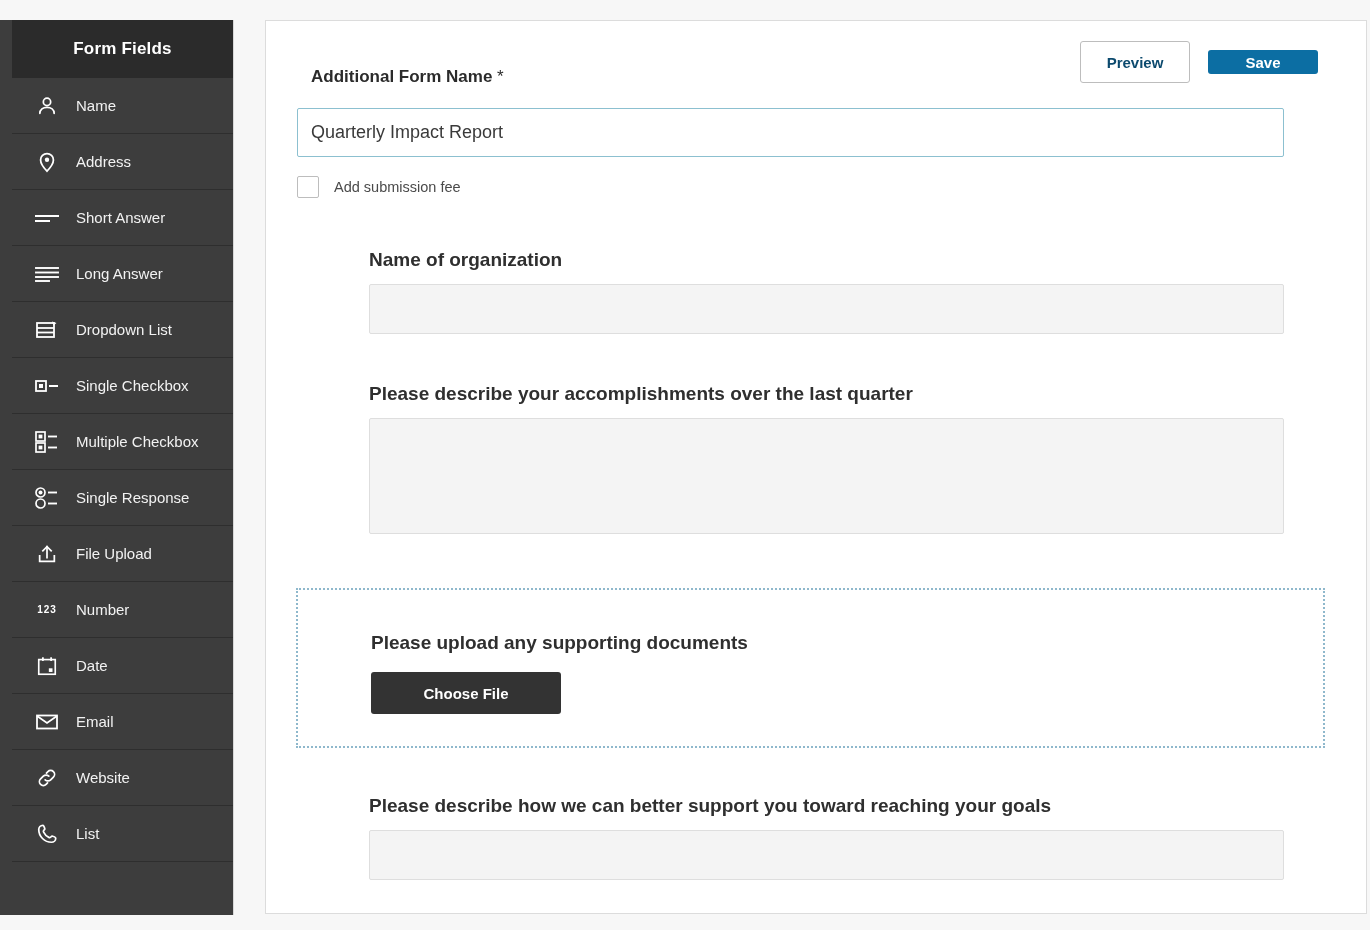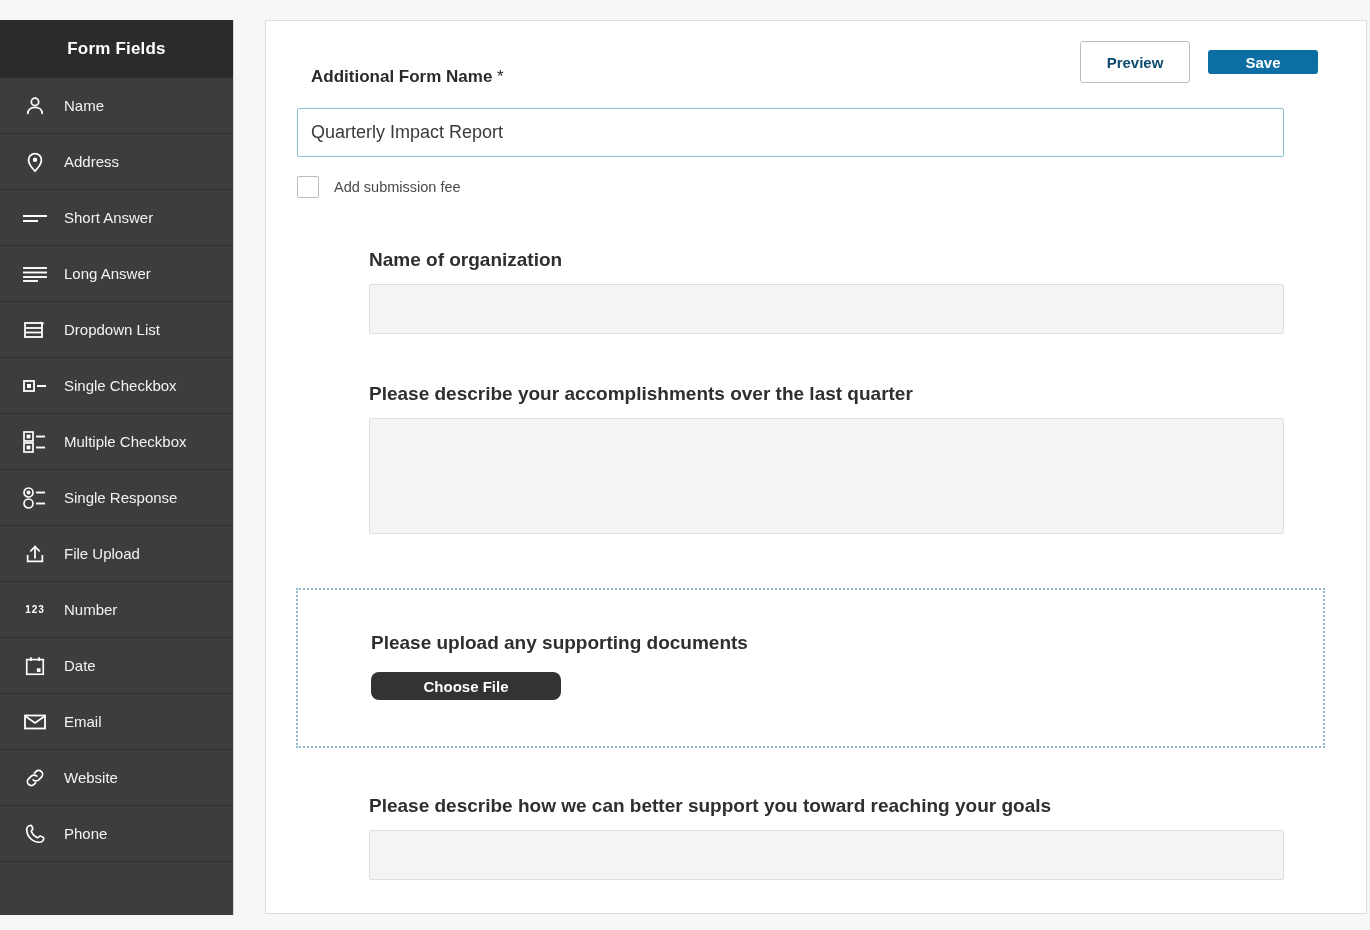--- a/index.html
+++ b/index.html
@@ -19,20 +19,21 @@
   
   #sidebar {
     position: absolute;
     left: 0;
     top: 20px;
     width: 234px;
     height: 895px;
     background: #3d3d3d;
     overflow: hidden;
     border-right: 1px solid #d8d8d8;
+    padding-left: 12px;
   }
 
   #sidebar-header {
     height: 58px;
     background: #2b2b2b;
     display: flex;
     align-items: center;
     justify-content: center;
     color: #ffffff;
     font-size: 17px;
@@ -208,24 +209,24 @@
     font-size: 19px;
     font-weight: bold;
     color: #2f2f2f;
   }
 
   #choose-file-button {
     position: absolute;
     left: 73px;
     top: 82px;
     width: 190px;
-    height: 28px;
+    height: 42px;
     background: #333333;
     border: none;
-    border-radius: 8px;
+    border-radius: 3px;
     color: #ffffff;
     font-size: 15px;
     font-weight: bold;
     font-family: "Liberation Sans", sans-serif;
     cursor: pointer;
   }
 </style>
 </head>
 <body>
 
@@ -372,21 +373,21 @@
     </span>
     <span>Website</span>
   </div>
 
   <div class="sb-item">
     <span class="sb-icon">
       <svg width="22" height="22" viewBox="0 0 24 24" fill="none" stroke="currentColor" stroke-width="1.9" stroke-linecap="round">
         <path d="M7.5 2.5c1.2 0 1.8 2.6 2.1 3.7.2.9-.8 1.5-1.3 2.1-.4.5-.3 1.1 0 1.7a12 12 0 0 0 5.7 5.7c.6.3 1.2.4 1.7 0 .6-.5 1.2-1.5 2.1-1.3 1.1.3 3.7.9 3.7 2.1 0 2.6-2.2 4.5-4.6 4.5C9.3 21 3 14.7 3 7.1 3 4.7 4.9 2.5 7.5 2.5z"></path>
       </svg>
     </span>
-    <span>Phone</span>
+    <span>List</span>
   </div>
 </div>
 
 <div id="main-panel">
 
   <div id="panel-actions">
     <button id="preview-button">Preview</button>
     <button id="save-button">Save</button>
   </div>
 

